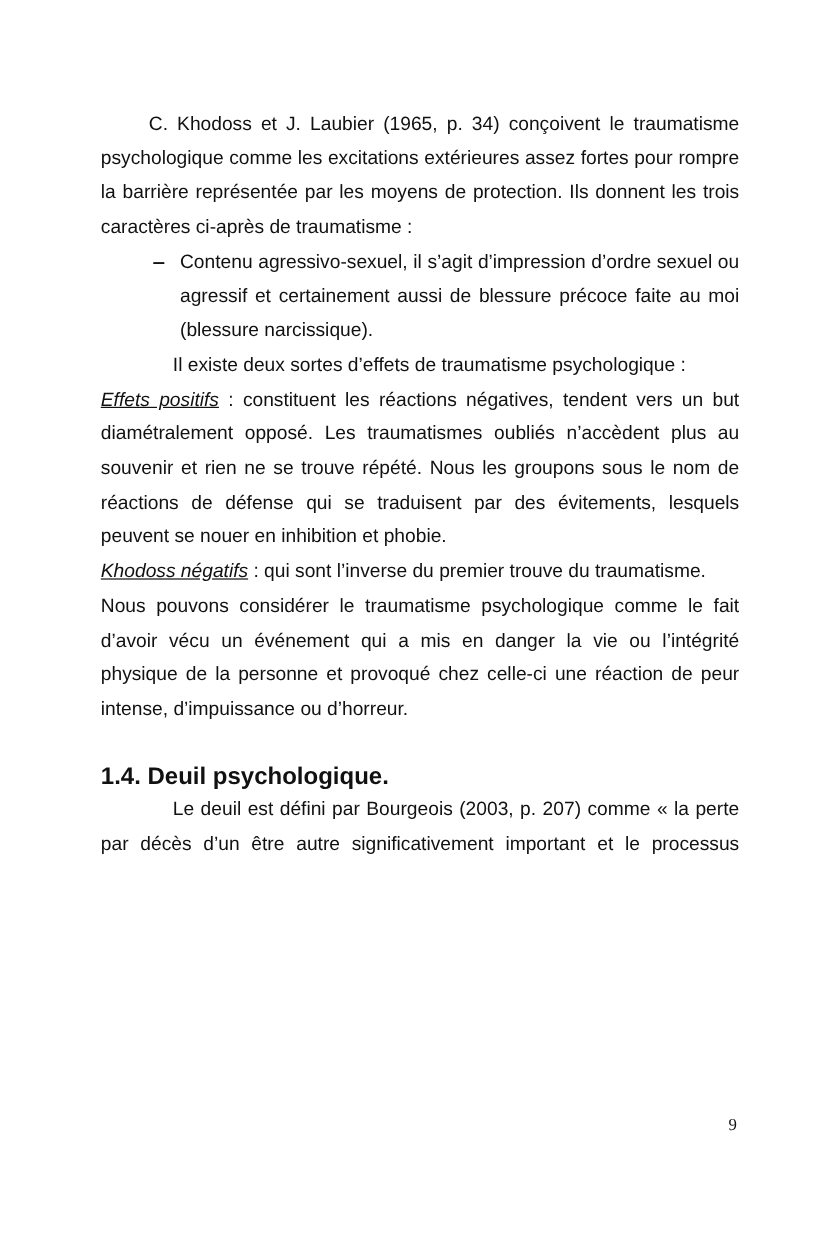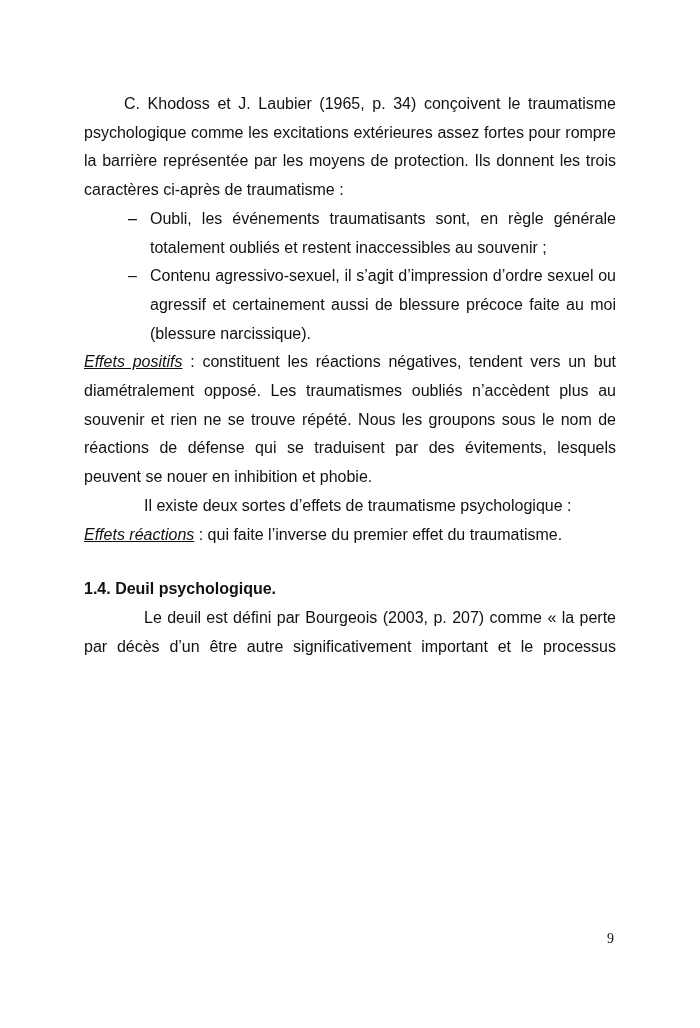--- a/index.html
+++ b/index.html
@@ -30,29 +30,30 @@
 
 <div class="page">
   <div class="text-block">
     <p class="p indent1">C. Khodoss et J. Laubier (1965, p. 34) conçoivent le traumatisme psychologique comme les excitations extérieures assez fortes pour rompre la barrière représentée par les moyens de protection. Ils donnent les trois caractères ci-après de traumatisme :</p>
 
     <div class="bullet-wrap">
       <p class="bullet-item">
         <span class="dash">–</span>
       </p>
       <p class="bullet-item">
-        <span class="dash">–</span><span>Oubli, les événements traumatisants sont, en règle générale totalement oubliés et restent inaccessibles au souvenir ;</span>
+        <span class="dash">–</span>
       </p>
       <p class="bullet-item">
         <span class="dash">–</span><span>Contenu agressivo-sexuel, il s’agit d’impression d’ordre sexuel ou agressif et certainement aussi de blessure précoce faite au moi (blessure narcissique).</span>
       </p>
     </div>
 
+    <p class="p indent2">Il existe deux sortes d’effets de traumatisme psychologique :</p>
     <p class="p"><span class="label">Effets positifs</span><span> : constituent les réactions négatives, tendent vers un but diamétralement opposé. Les traumatismes oubliés n’accèdent plus au souvenir et rien ne se  trouve répété. Nous les groupons sous le nom de réactions de défense qui se traduisent par des évitements, lesquels peuvent se nouer en inhibition et phobie.</span></p>
-    <p class="p indent2">Il existe deux sortes d’effets de traumatisme psychologique :</p>
-    <p class="p"><span class="label">Effets réactions</span><span> : qui faite l’inverse du premier effet du traumatisme.</span></p>
+    <p class="p"><span class="label">Khodoss négatifs</span><span> : qui sont l’inverse du premier trouve du traumatisme.</span></p>
+    <p class="p">Nous pouvons considérer le traumatisme  psychologique comme le fait d’avoir vécu un événement qui a mis en danger la vie ou l’intégrité physique de la personne et provoqué chez celle-ci une réaction de peur intense, d’impuissance ou d’horreur.</p>
 
-    <h2 class="p heading" style="font-size:16px;">1.4. Deuil psychologique.</h2>
+    <h2 class="p heading" style="font-size:20px;">1.4. Deuil psychologique.</h2>
     <p class="p indent2" style="text-align-last: justify;">Le deuil est défini par Bourgeois (2003, p. 207) comme « la perte par décès d’un être autre  significativement important  et le processus</p>
   </div>
 
   <div class="page-number">9</div>
 </div>
 
 </body></html>

